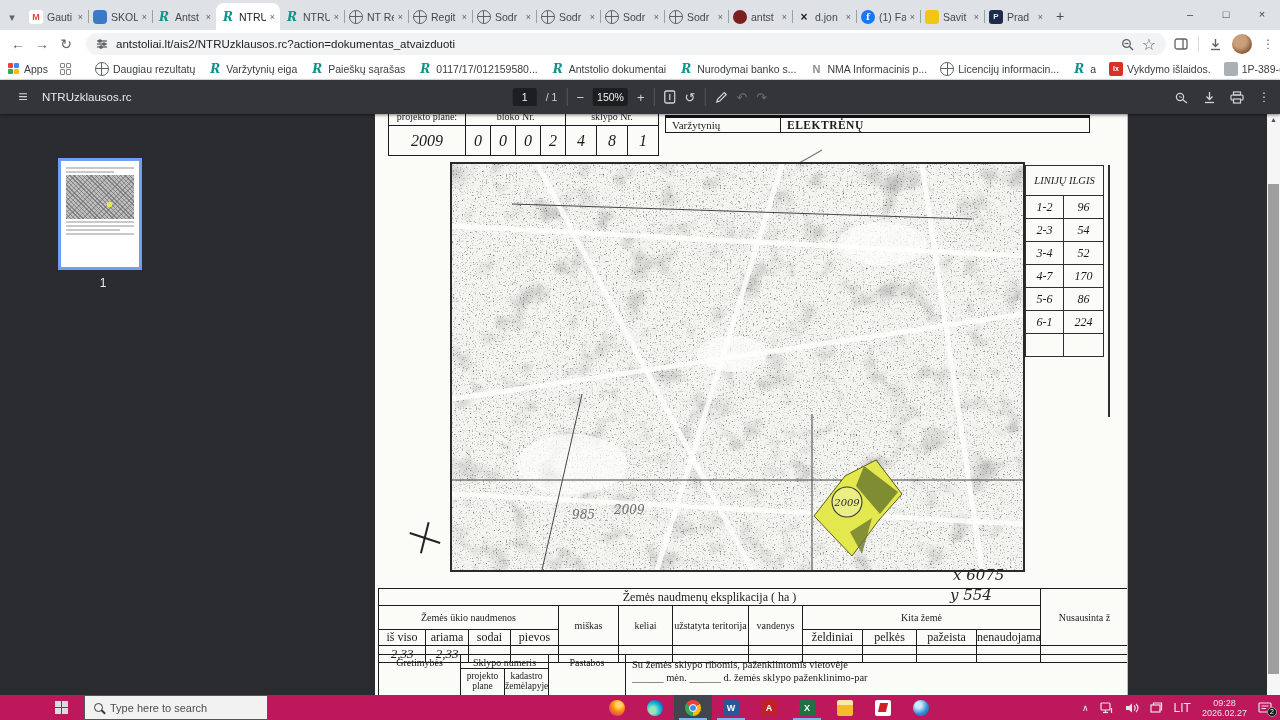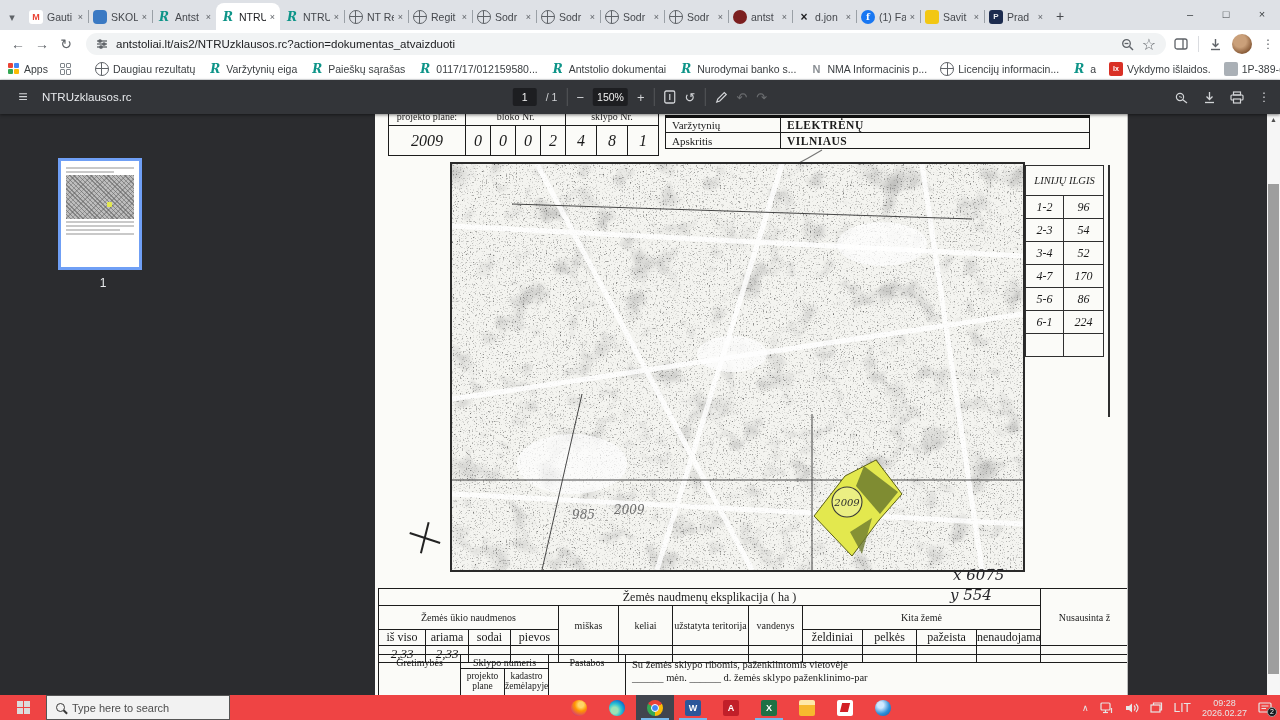--- a/index.html
+++ b/index.html
@@ -145,22 +145,22 @@
 
   .watermark { position:absolute; right:6px; bottom:-2px; text-align:right; z-index:9;
     font-weight:bold; color:#fdfdfd; letter-spacing:1px; line-height:48px; font-size:44px;
     text-shadow:3px 4px 6px rgba(0,0,0,.95), 0 0 14px rgba(0,0,0,.75); }
 
   .scrollbar { position:absolute; right:0; top:0; bottom:0; width:13px; background:#f6f6f6; }
   .sb-up { position:absolute; top:2px; left:0; right:0; text-align:center; font-size:7px; color:#505050; }
   .sb-thumb { position:absolute; left:1px; right:1px; top:70px; height:490px; background:#9e9e9e; }
 
   
-  .taskbar { position:absolute; bottom:0; left:0; right:0; height:25px; background:#ef4444;
-    display:flex; align-items:stretch; z-index:20; }
+  .taskbar { position:absolute; bottom:0; left:0; right:0; height:25px; background:#be185d;
+    display:flex; align-items:stretch; z-index:20;padding-left:38px; }
   .start-btn { width:46px; display:flex; align-items:center; justify-content:center; }
   .win-logo { display:grid; grid-template-columns:6px 6px; gap:1px; }
   .win-logo i { width:6px; height:6px; background:#dcdcdc; }
   .tsearch { width:184px; background:#f2f2f2; display:flex; align-items:center; gap:7px; padding:0 9px;
     font-size:11px; color:#4d4d4d; border:1px solid #555; }
   .mag { width:9px; height:9px; border:1.6px solid #3a3a3a; border-radius:50%; position:relative; flex:none; }
   .mag::after { content:""; position:absolute; width:5px; height:1.6px; background:#3a3a3a;
     right:-4px; bottom:-2px; transform:rotate(45deg); }
   .task-apps { display:flex; margin-left:330px; }
   .task-icon { width:38px; display:flex; align-items:center; justify-content:center; position:relative; }
@@ -539,24 +539,20 @@
 
       <table class="doc-tbl admin-tbl">
         <colgroup>
             <col style="width:115px;">
             <col>
           </colgroup>
         <tbody>
             <tr>
           <td>Varžytynių</td>
           <td class="adm-val">ELEKTRĖNŲ</td>
-        </tr>
-        <tr>
-          <td>Apskritis</td>
-          <td class="adm-val">VILNIAUS</td>
         </tr>
       </tbody>
         </table>
 
       <svg class="page-curve" width="380" height="75" viewBox="0 0 380 75">
         <path d="M8,42 C110,92 255,85 372,14" fill="none" stroke="#4a4a4a" stroke-width="1.1" opacity="0.75"></path>
       </svg>
 
       <div class="map-wrap">
         <svg width="571" height="406" viewBox="0 0 571 406" preserveAspectRatio="none">

